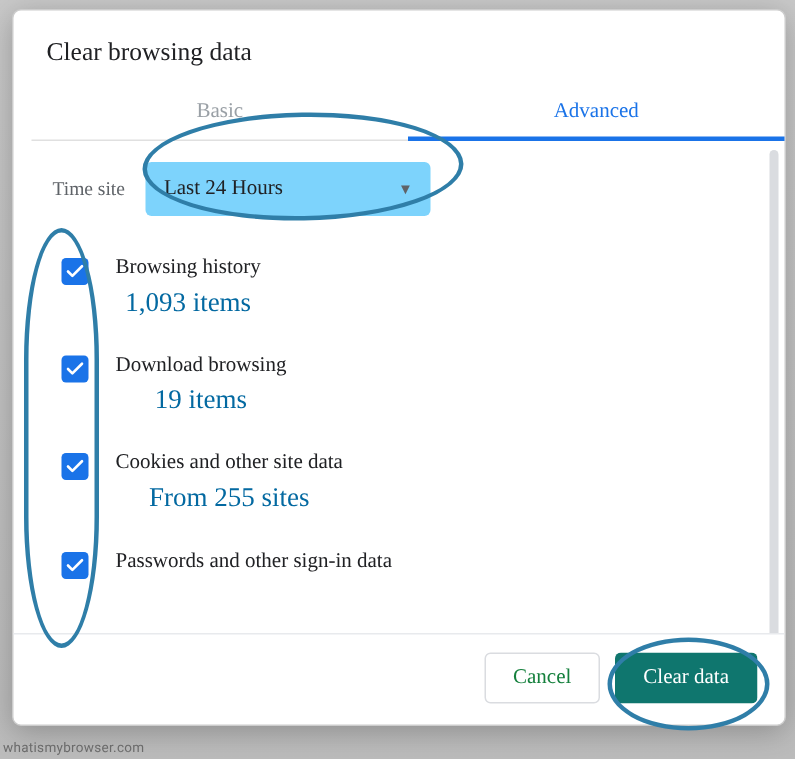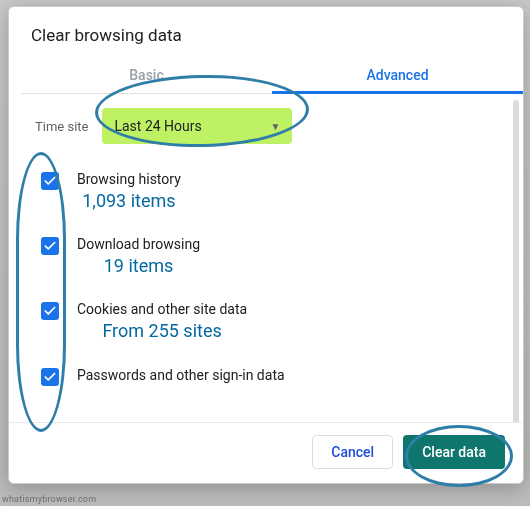--- a/index.html
+++ b/index.html
@@ -2,44 +2,44 @@
 <html><head>
 <meta charset="utf-8">
 <style>
   * { box-sizing: border-box; margin: 0; padding: 0; }
   html, body { width: 530px; height: 506px; font-family: Roboto, Arial, sans-serif; background: #d0d0d0; overflow: hidden; }
   .backdrop { position: absolute; inset: 0; background: linear-gradient(#c9c9c9,#bcbcbc); }
   .dialog {
     position: absolute; left: 8px; top: 6px; width: 516px; height: 478px;
     background: #fff; border-radius: 6px; border: 1px solid #ccc;
     box-shadow: 0 4px 20px rgba(0,0,0,.25);
-    display: flex; flex-direction: column;
+    display: flex; flex-direction: column; font-family: Liberation Serif, serif;
   }
   .title { font-size: 17px; color: #202124; padding: 18px 22px 10px 22px; font-weight: 400; }
   .tabs { display: flex; border-bottom: 1px solid #e0e0e0; margin-left: 12px; }
   .tab { flex: 1; text-align: center; padding: 12px 0 10px; font-size: 14px; font-weight: 500; cursor: pointer; position: relative; }
   .tab.basic { color: #9aa0a6; }
   .tab.advanced { color: #1a73e8; }
   .tab.advanced::after { content:""; position:absolute; left:0; right:0; bottom:-1px; height:3px; background:#1a73e8; }
   .body { flex:1; overflow:hidden; position:relative; padding: 0 0 0 0; }
   .scroll { position:absolute; left:0; right:12px; top:0; bottom:0; overflow-y:auto; }
   .scrollbar { position:absolute; right:4px; top:6px; width:6px; height:340px; background:#dadce0; border-radius:3px; }
   .timerange-row { display:flex; align-items:center; gap:14px; padding: 14px 22px 16px 26px; }
   .tr-label { font-size: 13px; color:#5f6368; white-space: nowrap; }
-  .select { flex: 0 0 190px; height: 36px; background:#bef264; border-radius:4px; display:flex; align-items:center; justify-content:space-between; padding:0 12px; font-size:14px; color:#202124; cursor:pointer; }
+  .select { flex: 0 0 190px; height: 36px; background:#7dd3fc; border-radius:4px; display:flex; align-items:center; justify-content:space-between; padding:0 12px; font-size:14px; color:#202124; cursor:pointer; }
   .chev { color:#5f6368; font-size:10px; }
   .options { padding: 2px 22px 0 32px; }
   .opt { display:flex; align-items:flex-start; gap:18px; padding: 8px 0 14px 0; text-align: center; }
   .chk { width:18px; height:18px; border-radius:3px; background:#1a73e8; display:flex; align-items:center; justify-content:center; flex:0 0 18px; margin-top:2px; cursor:pointer; }
   .chk svg { width:14px; height:14px; }
   .opt-t { font-size:14px; color:#202124; line-height:1.35; }
   .opt-s { font-size:18px; color:#0369a1; line-height:1.35; }
   .footer { border-top:1px solid #e8eaed; display:flex; justify-content:flex-end; align-items:center; gap:10px; padding: 12px 18px 14px; }
   .btn { font-size:14px; font-weight:500; padding:8px 18px; border-radius:4px; cursor:pointer; border:1px solid transparent; }
-  .btn-cancel { color:#1d4ed8; background:#fff; border-color:#dadce0; }
+  .btn-cancel { color:#15803d; background:#fff; border-color:#dadce0; }
   .btn-clear { color:#fff; background:#0f766e; }
   .anno { position:absolute; border:3px solid #2f7ea8; border-radius:50%; pointer-events:none; }
   .anno.tr { left:95px; top:75px; width:214px; height:72px; transform: rotate(-1deg); }
   .anno.chk-col { left:16px; top:152px; width:50px; height:280px; border-radius: 40px/140px; }
   .anno.clear { left:405px; top:425px; width:108px; height:62px; }
   .watermark { position:absolute; left:2px; bottom:2px; font-size:9px; color:#6b6b6b; letter-spacing:.2px; }
 </style>
 </head>
 <body>
 <div class="backdrop"></div>

